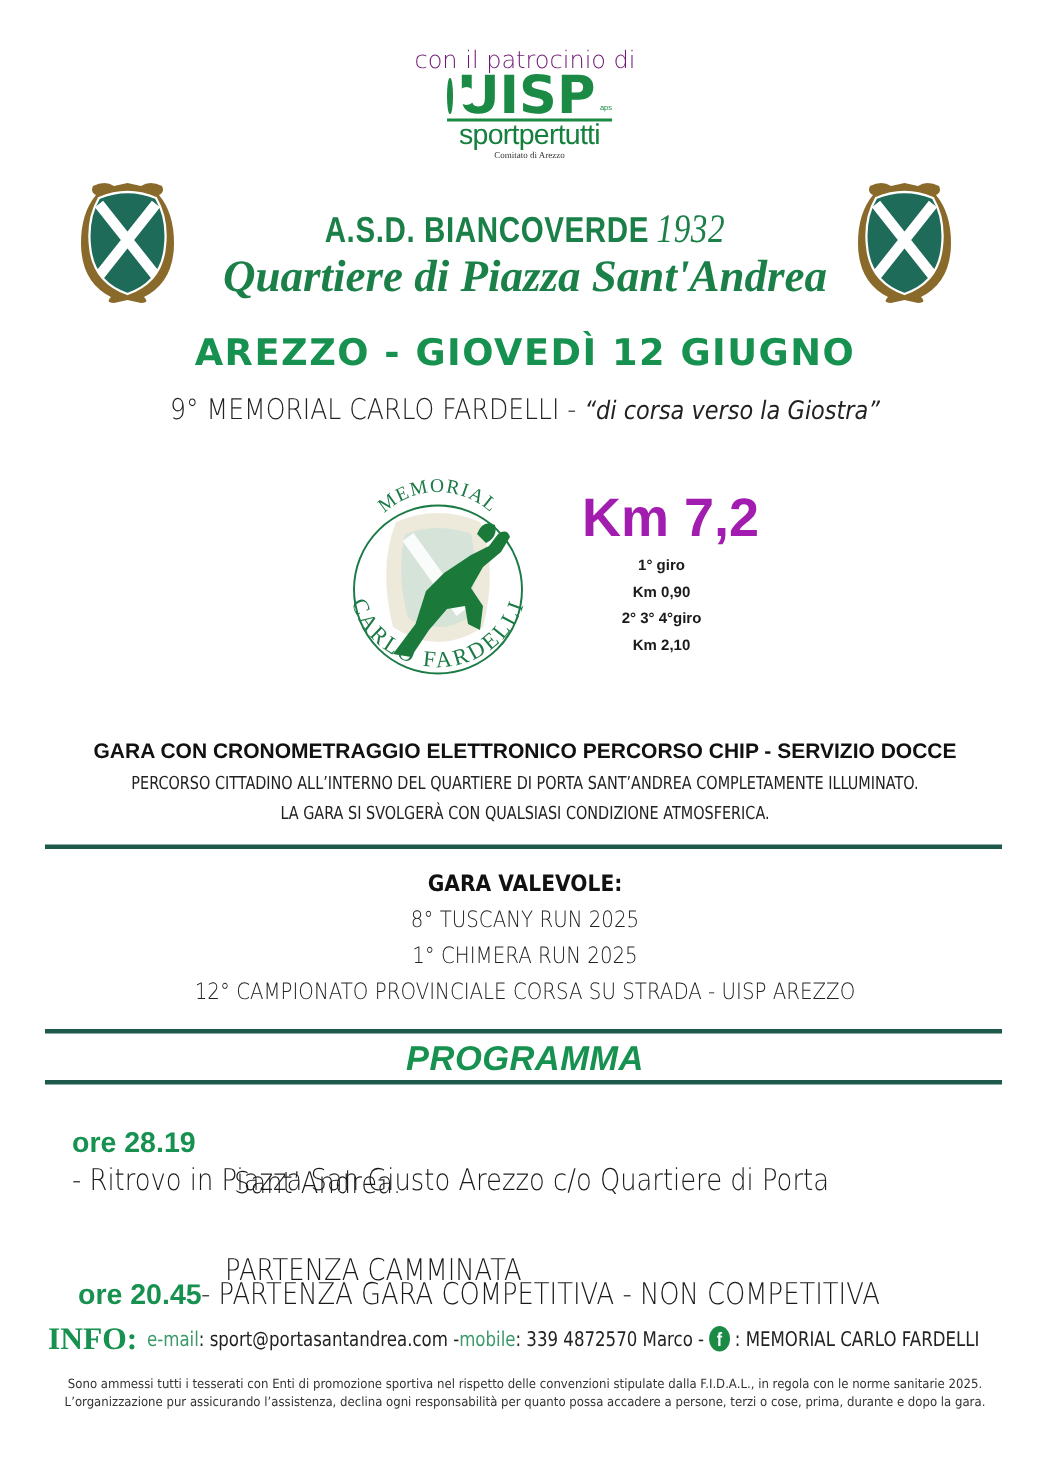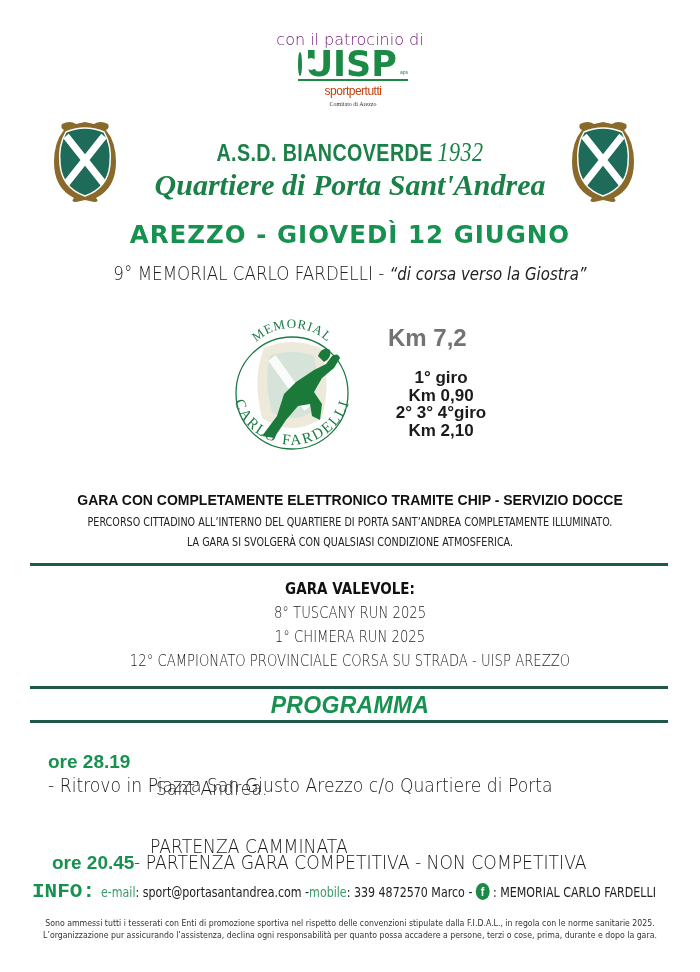--- a/index.html
+++ b/index.html
@@ -9,39 +9,39 @@
   .center { left:0; width:700px; text-align:center; }
 
   .patronage { top:30px; font-size:16px; color:#701a75; font-family:"DejaVu Sans", sans-serif; font-weight:300; }
   .uisp-logo { top:50px; left:298px; width:110px; height:70px; }
   .uisp-row { display:flex; align-items:center; gap:3px; height:28px; }
   .uisp-ball { width:26px; height:24px; border-radius:50%; background:#1a8a45; position:relative; }
   .uisp-ball::after { content:""; position:absolute; left:7px; top:6px; width:12px; height:12px; border-radius:50%; background:#fff; }
   .uisp-text { font-size:35px; font-weight:900; color:#1a8a45; letter-spacing:0px; font-family:"DejaVu Sans", sans-serif; line-height:28px; }
   .uisp-aps { font-size:5px; color:#1a8a45; align-self:flex-end; margin-bottom:3px; }
   .uisp-line { height:1.5px; background:#1a8a45; width:110px; margin-top:1px; }
-  .uisp-sport { font-size:12px; color:#c2410c; line-height:20px; text-align:center; font-family:"Liberation Sans Narrow","Liberation Sans", sans-serif; letter-spacing:-0.5px; }
+  .uisp-sport { font-size:19px; color:#15803d; line-height:20px; text-align:center; font-family:"Liberation Sans Narrow","Liberation Sans", sans-serif; letter-spacing:-0.5px; }
   .uisp-comitato { font-size:6px; color:#333; text-align:center; font-family:"Liberation Serif", serif; }
 
   .crest { top:118px; width:70px; height:86px; }
   .crest-left { left:50px; }
   .crest-right { left:568px; }
 
   .asd { top:137px; font-size:24px; font-weight:700; color:#1b8048; font-family:"Liberation Sans", sans-serif; transform:scaleX(0.82); transform-origin:center; letter-spacing:0.5px; }
   .asd .year { font-family:"Liberation Serif", serif; font-style:italic; font-weight:400; font-size:27px; color:#1b8048; margin-left:6px; }
   .quartiere { top:168px; font-size:30px; font-weight:700; color:#1b8048; font-family:"Liberation Serif", serif; font-style:italic; letter-spacing:0px; }
 
   .date-line { top:220px; font-size:24.5px; font-weight:900; color:#17914f; font-family:"DejaVu Sans", sans-serif; letter-spacing:1px; }
   .memorial-line { top:262px; font-size:19px; color:#222; font-family:"DejaVu Sans", sans-serif; font-weight:300; transform:scaleX(0.88); transform-origin:center; }
   .memorial-line .quote { font-style:italic; font-size:17px; }
 
   .memorial-logo { top:308px; left:222px; width:140px; height:160px; }
 
-  .km-total { top:324px; left:388px; font-size:24px; font-weight:700; color:#737373; font-family:"Liberation Sans", sans-serif; }
-  .laps { top:369px; left:385px; width:112px; text-align:center; font-size:17px; font-weight:700; color:#1a1a1a; line-height:17.5px; font-family:"Liberation Sans", sans-serif; }
+  .km-total { top:324px; left:388px; font-size:36px; font-weight:700; color:#a21caf; font-family:"Liberation Sans", sans-serif; }
+  .laps { top:369px; left:385px; width:112px; text-align:center; font-size:10px; font-weight:700; color:#1a1a1a; line-height:17.5px; font-family:"Liberation Sans", sans-serif; }
 
   .chip-line { top:492px; font-size:14px; font-weight:700; color:#111; font-family:"Liberation Sans", sans-serif; }
   .route-line { top:515px; font-size:12px; color:#222; font-family:"DejaVu Sans", sans-serif; transform:scaleX(0.80); transform-origin:center; }
   .weather-line { top:535px; font-size:12px; color:#222; font-family:"DejaVu Sans", sans-serif; transform:scaleX(0.80); transform-origin:center; }
 
   .divider { left:30px; width:638px; height:3px; background:#1d5a4c; }
   .div1 { top:563px; }
   .div2 { top:686px; }
   .div3 { top:720px; }
 
@@ -53,21 +53,21 @@
 
   .sched { left:48px; width:620px; font-size:20px; color:#1a1a1a; font-family:"DejaVu Sans", sans-serif; font-weight:300; }
   .sched .time { color:#17914f; font-weight:700; font-family:"Liberation Sans", sans-serif; font-size:19px; }
   .sched .desc { display:inline-block; transform:scaleX(0.86); transform-origin:left; white-space:nowrap; }
   .s1 { top:749px; }
   .s1b { top:776px; left:156px; }
   .s2 { top:850px; left:52px; }
   .s2b { top:834px; left:150px; }
 
   .info { top:880px; left:32px; width:650px; display:flex; align-items:center; white-space:nowrap; }
-  .info-label { font-size:21px; font-weight:900; color:#17914f; font-family:Liberation Mono, monospace; margin-right:6px; }
+  .info-label { font-size:21px; font-weight:900; color:#17914f; font-family:Liberation Serif, serif; margin-right:6px; }
   .info-rest { display:flex; align-items:center; font-size:13.5px; color:#222; font-family:"DejaVu Sans", sans-serif; transform:scaleX(0.82); transform-origin:left; }
   .info-rest .lbl { color:#3b9a6a; }
   .fb-icon { display:inline-block; width:17px; height:17px; border-radius:50%; background:#1a8a45; color:#fff; font-weight:700; font-size:13px; text-align:center; line-height:18px; margin:0 4px; font-family:"Liberation Sans", sans-serif; }
 
   .disclaimer { left:0; width:700px; text-align:center; font-size:8.5px; color:#333; font-family:"DejaVu Sans", sans-serif; line-height:12px; transform:scaleX(0.92); transform-origin:center; }
   .d1 { top:917px; } .d2 { top:929px; }
 </style>
 </head>
 <body>
 
@@ -96,21 +96,21 @@
   <path d="M16 14 Q35 6 54 14 Q62 28 60 46 Q58 70 35 78 Q12 70 10 46 Q8 28 16 14 Z" fill="#1e6b5a" stroke="#fff" stroke-width="1.5"></path>
   <path d="M16 18 L54 66 M54 18 L16 66" stroke="#fff" stroke-width="7" clip-path="url(#cl2)"></path>
   <clipPath id="cl2">
       <path d="M16 14 Q35 6 54 14 Q62 28 60 46 Q58 70 35 78 Q12 70 10 46 Q8 28 16 14 Z"></path>
     </clipPath>
 </svg>
 
 <div class="abs center asd">
   <span>A.S.D. BIANCOVERDE</span><span class="year">1932</span>
 </div>
-<div class="abs center quartiere">Quartiere di Porta Sant'Andrea</div>
+<div class="abs center quartiere">Quartiere di Piazza Sant'Andrea</div>
 
 <div class="abs center date-line">AREZZO - GIOVEDÌ 12 GIUGNO</div>
 <div class="abs center memorial-line">
   <span>9° MEMORIAL CARLO FARDELLI - </span><span class="quote">“di corsa verso la Giostra”</span>
 </div>
 
 <svg class="abs memorial-logo" viewBox="0 0 140 160">
   <defs>
     <path id="arcTop" d="M18 72 A52 52 0 0 1 122 72"></path>
     <path id="arcBot" d="M12 92 A60 60 0 0 0 128 92"></path>
@@ -126,21 +126,21 @@
 </svg>
 
 <div class="abs km-total">Km 7,2</div>
 <div class="abs laps">
   <div>1° giro</div>
   <div>Km 0,90</div>
   <div>2° 3° 4°giro</div>
   <div>Km 2,10</div>
 </div>
 
-<div class="abs center chip-line">GARA CON COMPLETAMENTE ELETTRONICO TRAMITE CHIP - SERVIZIO DOCCE</div>
+<div class="abs center chip-line">GARA CON CRONOMETRAGGIO ELETTRONICO PERCORSO CHIP - SERVIZIO DOCCE</div>
 <div class="abs center route-line">PERCORSO CITTADINO ALL’INTERNO DEL QUARTIERE DI PORTA SANT’ANDREA COMPLETAMENTE ILLUMINATO.</div>
 <div class="abs center weather-line">LA GARA SI SVOLGERÀ CON QUALSIASI CONDIZIONE ATMOSFERICA.</div>
 
 <div class="abs divider div1"></div>
 
 <div class="abs center valevole-title">GARA VALEVOLE:</div>
 <div class="abs center valevole-item vi0">8° TUSCANY RUN 2025</div>
 <div class="abs center valevole-item vi1">1° CHIMERA RUN 2025</div>
 <div class="abs center valevole-item vi2">12° CAMPIONATO PROVINCIALE CORSA SU STRADA - UISP AREZZO</div>
 

